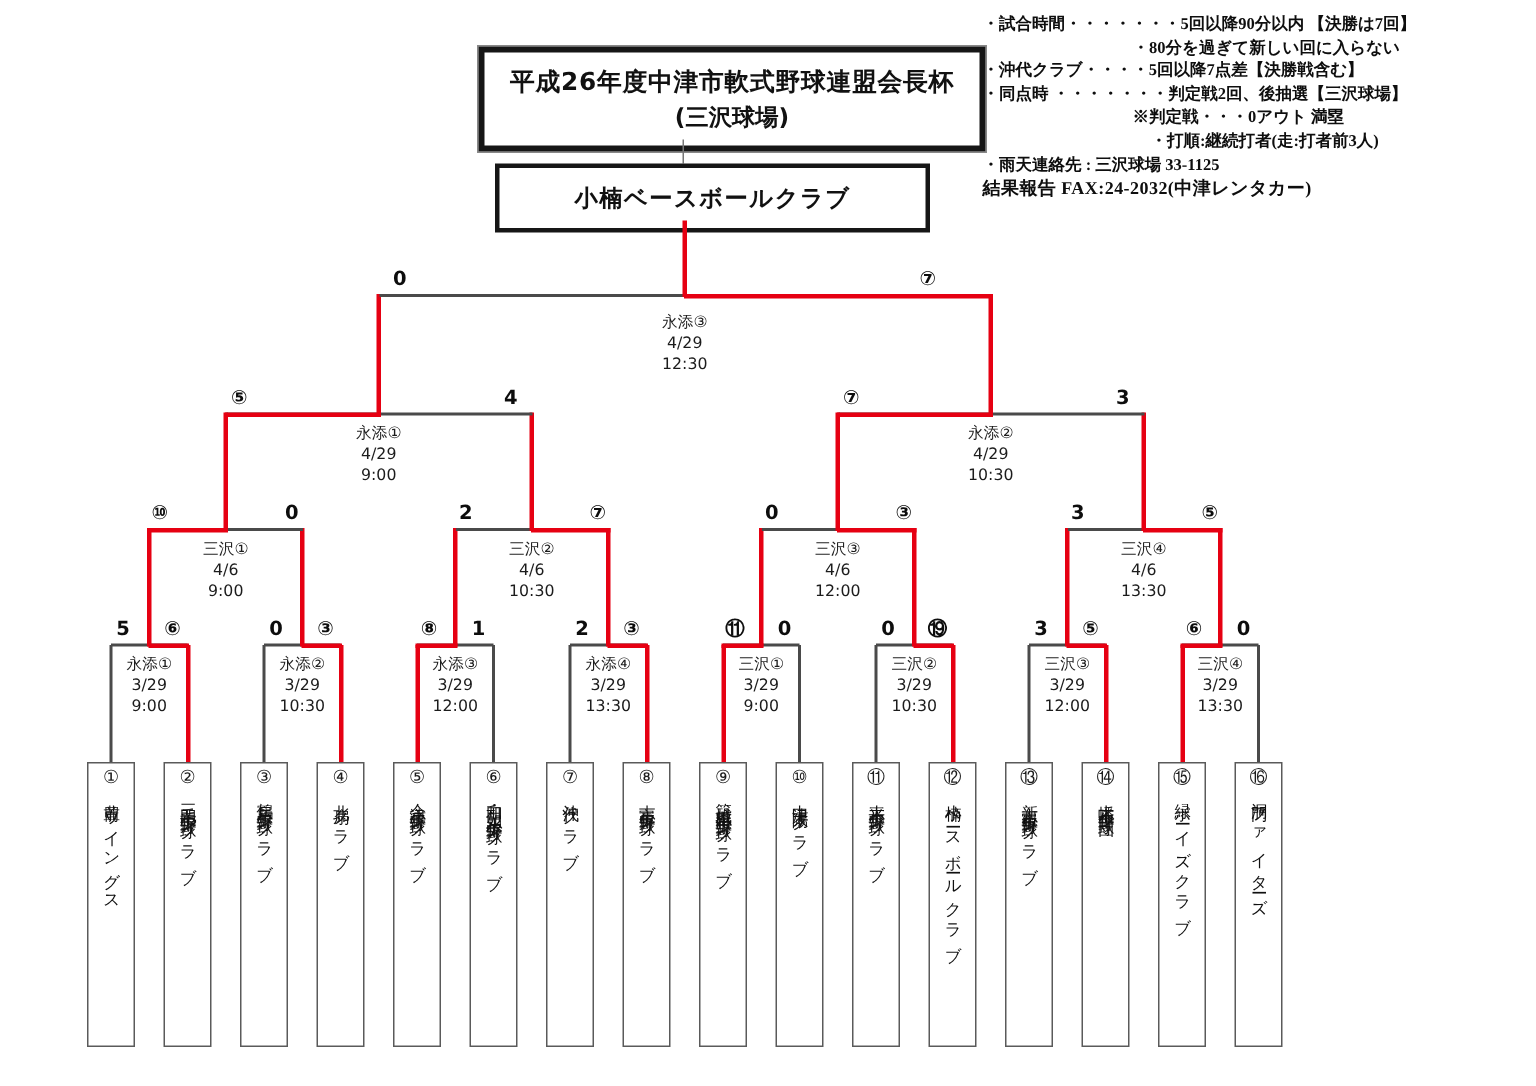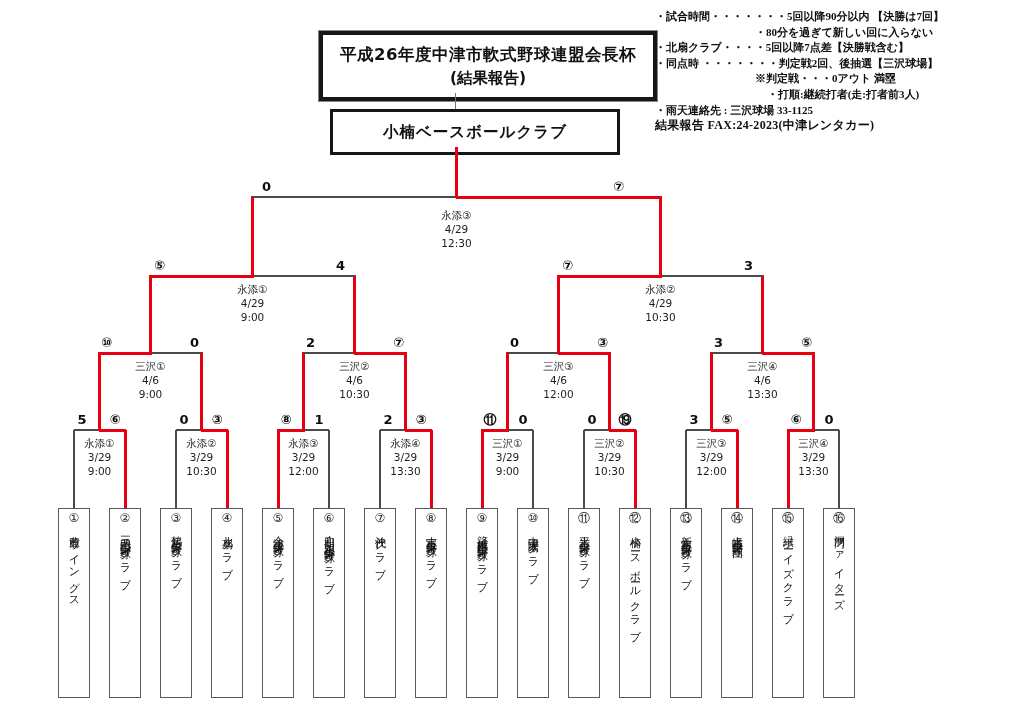--- a/index.html
+++ b/index.html
@@ -26,38 +26,38 @@
   .nline{font-size:11px;line-height:15.6px;font-weight:600;color:#0e0e0e;white-space:nowrap;}
   .nline.bold{font-weight:800;font-size:12px;letter-spacing:.3px;}
 </style>
 </head>
 <body>
 
 <div class="page">
 
   <div class="box title-box">
     <div class="title-l1">平成26年度中津市軟式野球連盟会長杯</div>
-    <div class="title-l2">(結果報告)</div>
+    <div class="title-l2">(三沢球場)</div>
   </div>
 
   <div class="vl" style="left:455px;top:93px;width:1px;height:17px;background:#777;"></div>
 
   <div class="box champ-box">
     <div class="champ-name">小楠ベースボールクラブ</div>
   </div>
 
   <div class="notes" id="notes">
       <div class="nline" style="padding-left: 5px;">・試合時間・・・・・・・5回以降90分以内 【決勝は7回】</div>
       <div class="nline" style="padding-left: 105px;">・80分を過ぎて新しい回に入らない</div>
-      <div class="nline" style="padding-left: 5px;">・北扇クラブ・・・・5回以降7点差【決勝戦含む】</div>
+      <div class="nline" style="padding-left: 5px;">・沖代クラブ・・・・5回以降7点差【決勝戦含む】</div>
       <div class="nline" style="padding-left: 5px;">・同点時 ・・・・・・・判定戦2回、後抽選【三沢球場】</div>
       <div class="nline" style="padding-left: 105px;">※判定戦・・・0アウト 満塁</div>
       <div class="nline" style="padding-left: 117px;">・打順:継続打者(走:打者前3人)</div>
       <div class="nline" style="padding-left: 5px;">・雨天連絡先 :  三沢球場 33-1125</div>
-      <div class="nline bold" style="padding-left: 5px;">結果報告 FAX:24-2023(中津レンタカー)</div>
+      <div class="nline bold" style="padding-left: 5px;">結果報告 FAX:24-2032(中津レンタカー)</div>
     </div>
 
   <div id="bracket">
       <div class="vl" style="left: 73.3px; top: 430px; width: 1.4px; height: 78px; background: rgb(74, 74, 74);"></div>
       <div class="vl" style="left: 123.5px; top: 430px; width: 3px; height: 78px; background: rgb(230, 0, 18);"></div>
       <div class="hl" style="left: 74px; top: 429.3px; width: 51px; height: 1.4px; background: rgb(74, 74, 74);"></div>
       <div class="hl" style="left: 98.5px; top: 428.5px; width: 27.5px; height: 3px; background: rgb(230, 0, 18);"></div>
       <div class="vl" style="left: 98px; top: 352px; width: 3px; height: 79px; background: rgb(230, 0, 18);"></div>
       <div class="score" style="left: 82px; top: 413px;">5</div>
       <div class="score" style="left: 115px; top: 413px;">⑥</div>

